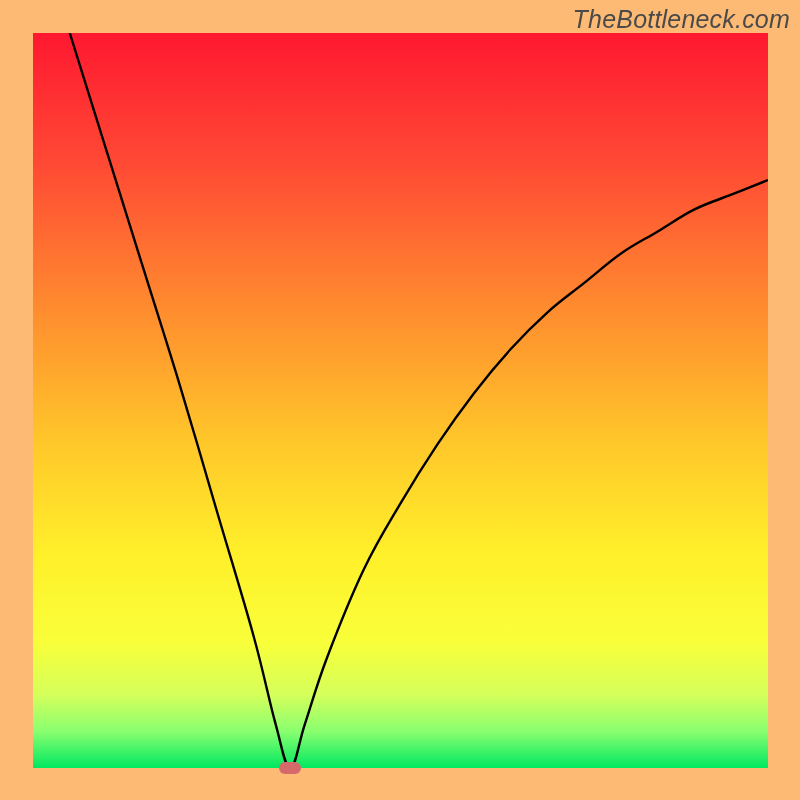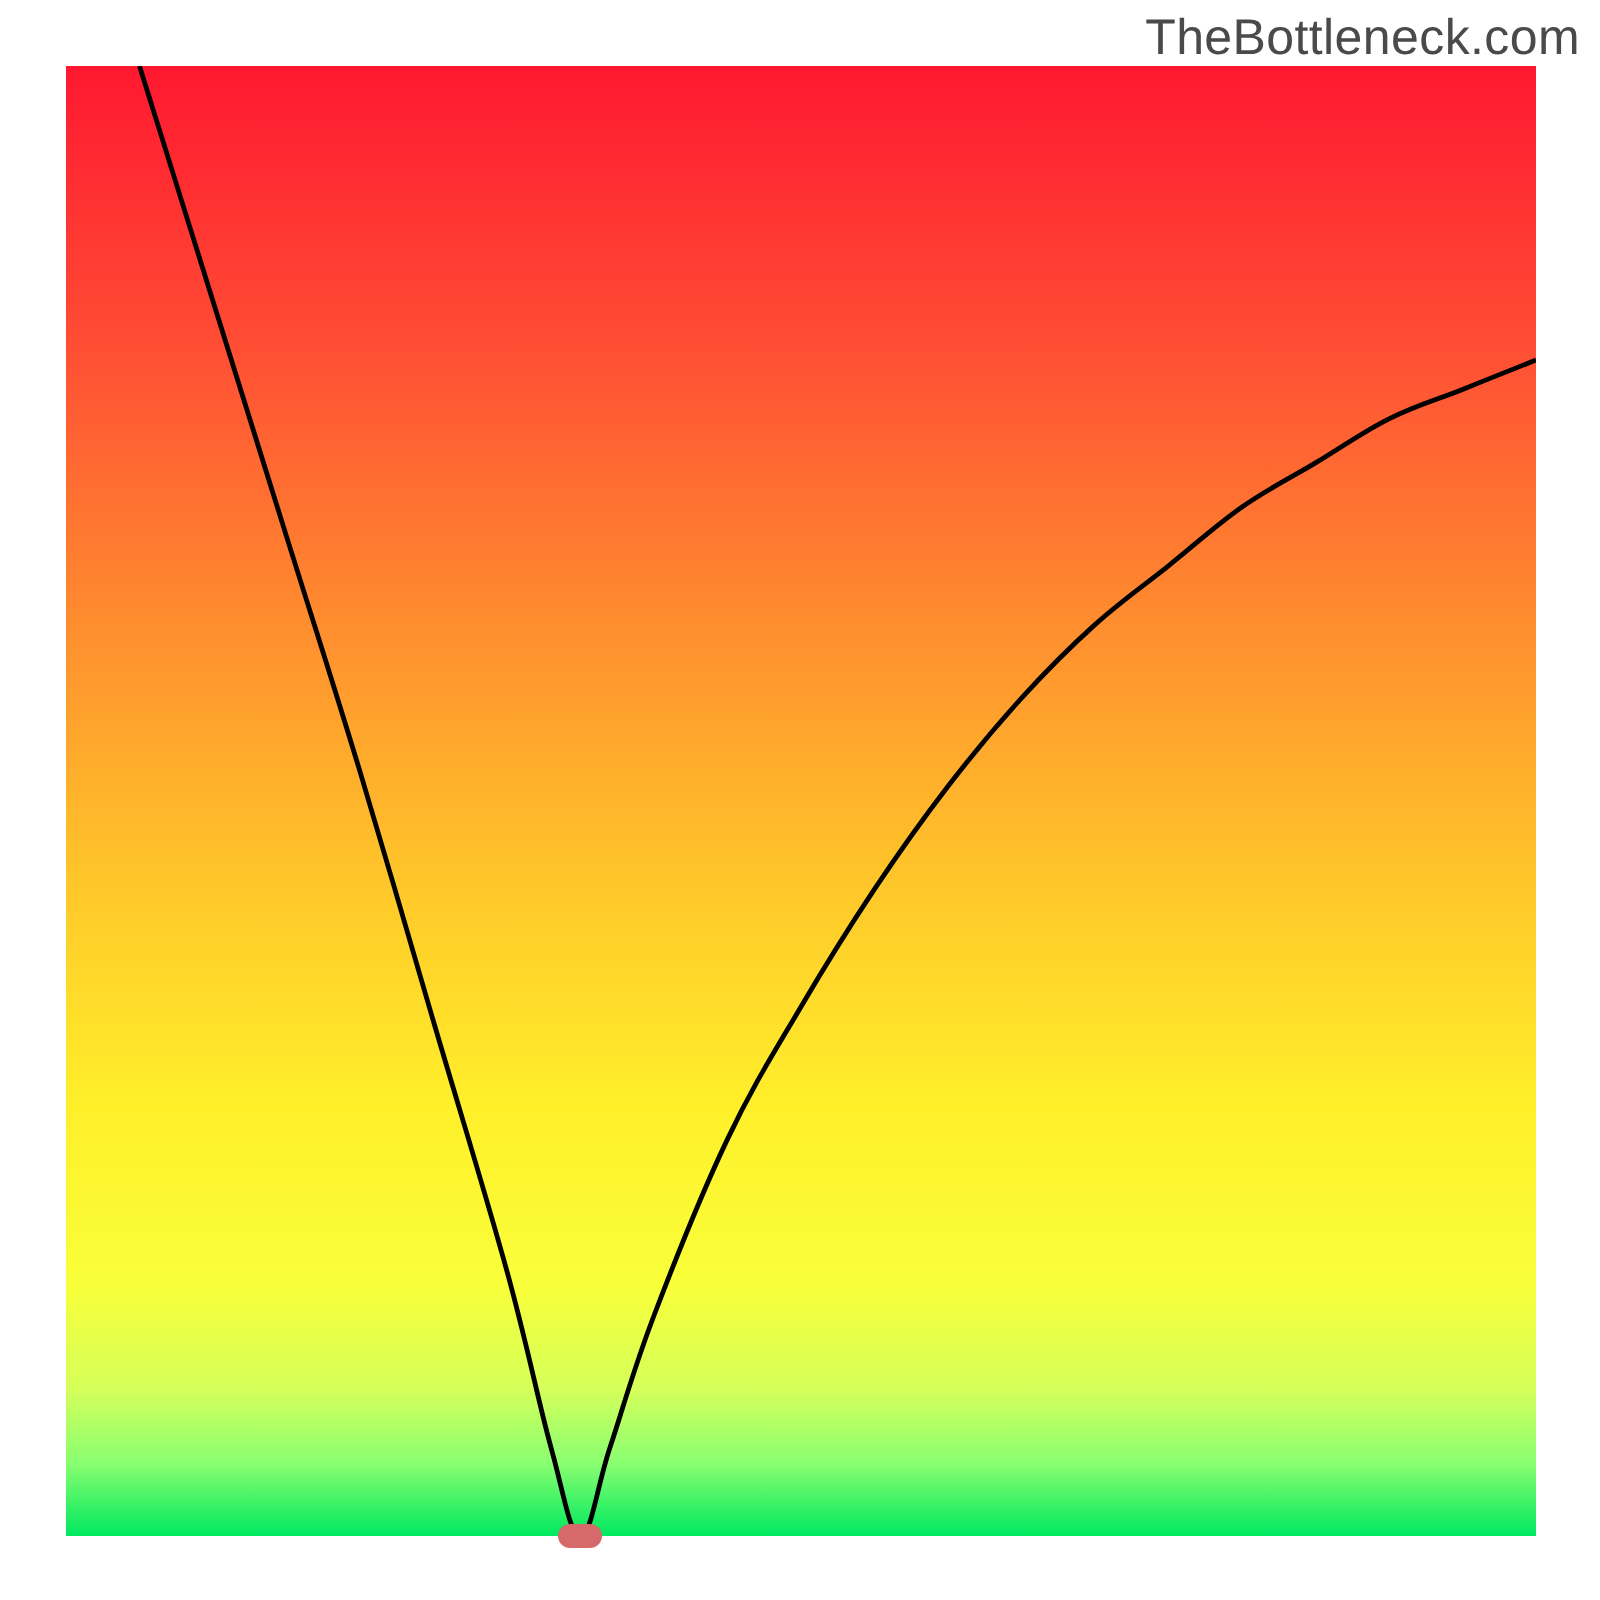--- a/index.html
+++ b/index.html
@@ -7,21 +7,22 @@
     padding: 0;
     width: 800px;
     height: 800px;
     overflow: hidden;
     background: #000;
     font-family: Arial, Helvetica, sans-serif;
   }
   .frame {
     position: absolute;
     inset: 0;
-    background: #ffffff;
+    background: #fdba74;
+    font-style: italic;
   }
   .plot {
     position: absolute;
     left: 33px;
     top: 33px;
     width: 735px;
     height: 735px;
     background: linear-gradient(to bottom,
       #ff1830 0%,
       #ff4a34 18%,

